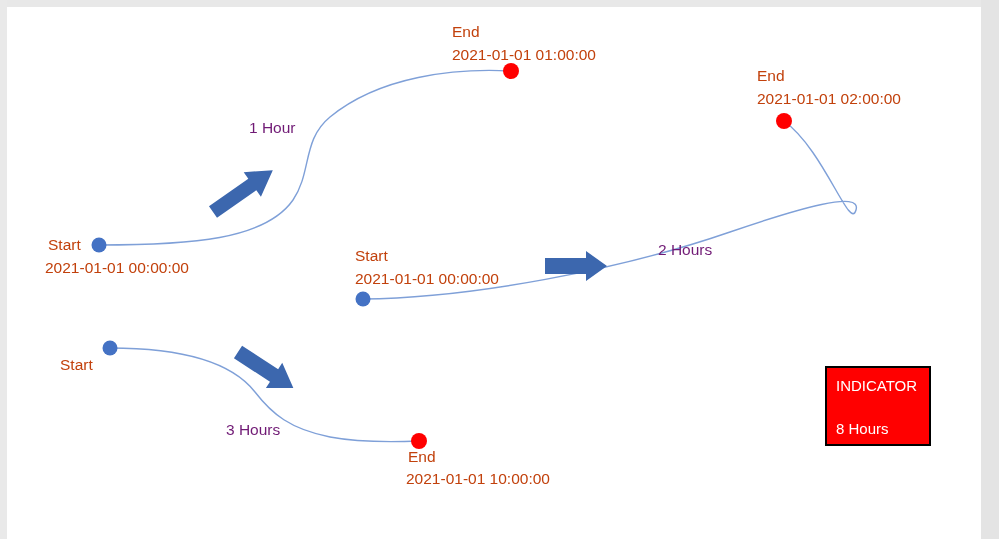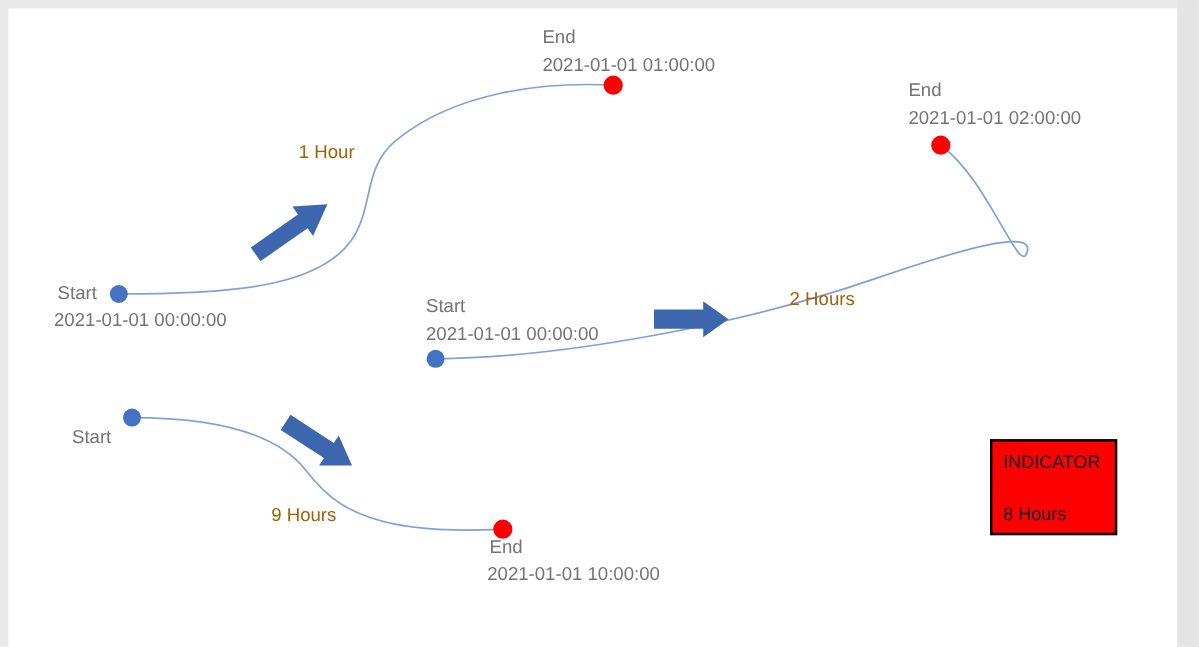--- a/index.html
+++ b/index.html
@@ -46,44 +46,44 @@
   }
   svg.layer {
     position: absolute;
     left: 0; top: 0;
     width: 999px; height: 539px;
     overflow: visible;
   }
   .lbl {
     position: absolute;
     white-space: nowrap;
-    color: #737373;
+    color: #c2410c;
     font-size: 15.5px;
     line-height: 19px;
     font-family: "Liberation Sans", sans-serif;
   }
   .dur {
     position: absolute;
     white-space: nowrap;
-    color: #a16207;
+    color: #701a75;
     font-size: 15.5px;
     font-family: "Liberation Sans", sans-serif;
   }
   .indicator-box {
     position: absolute;
     left: 825px; top: 366px;
     width: 106px; height: 80px;
     background: #ff0000;
     border: 2px solid #000000;
     box-sizing: border-box;
   }
   .indicator-text {
     position: absolute;
     left: 9px;
-    color: #0f172a;
+    color: #ffffff;
     font-size: 15px;
     white-space: nowrap;
     font-family: "Liberation Sans", sans-serif;
   }
   .indicator-title { top: 9px; }
   .indicator-value { top: 52px; text-align: center; }
 </style>
 </head>
 <body>
 
@@ -131,20 +131,20 @@
 
   <div class="lbl" style="left:355px; top:246px;">Start</div>
   <div class="lbl" style="left:355px; top:269px;">2021-01-01 00:00:00</div>
   <div class="lbl" style="left:757px; top:66px;">End</div>
   <div class="lbl" style="left:757px; top:89px;">2021-01-01 02:00:00</div>
   <div class="dur" style="left:658px; top:241px;">2 Hours</div>
 
   <div class="lbl" style="left:60px; top:355px;">Start</div>
   <div class="lbl" style="left:408px; top:447px;">End</div>
   <div class="lbl" style="left:406px; top:469px;text-align:right;">2021-01-01 10:00:00</div>
-  <div class="dur" style="left:226px; top:421px;">9 Hours</div>
+  <div class="dur" style="left:226px; top:421px;">3 Hours</div>
 
   <div class="indicator-box">
     <div class="indicator-text indicator-title">INDICATOR</div>
     <div class="indicator-text indicator-value">8 Hours</div>
   </div>
 
 </div>
 
 </body></html>

